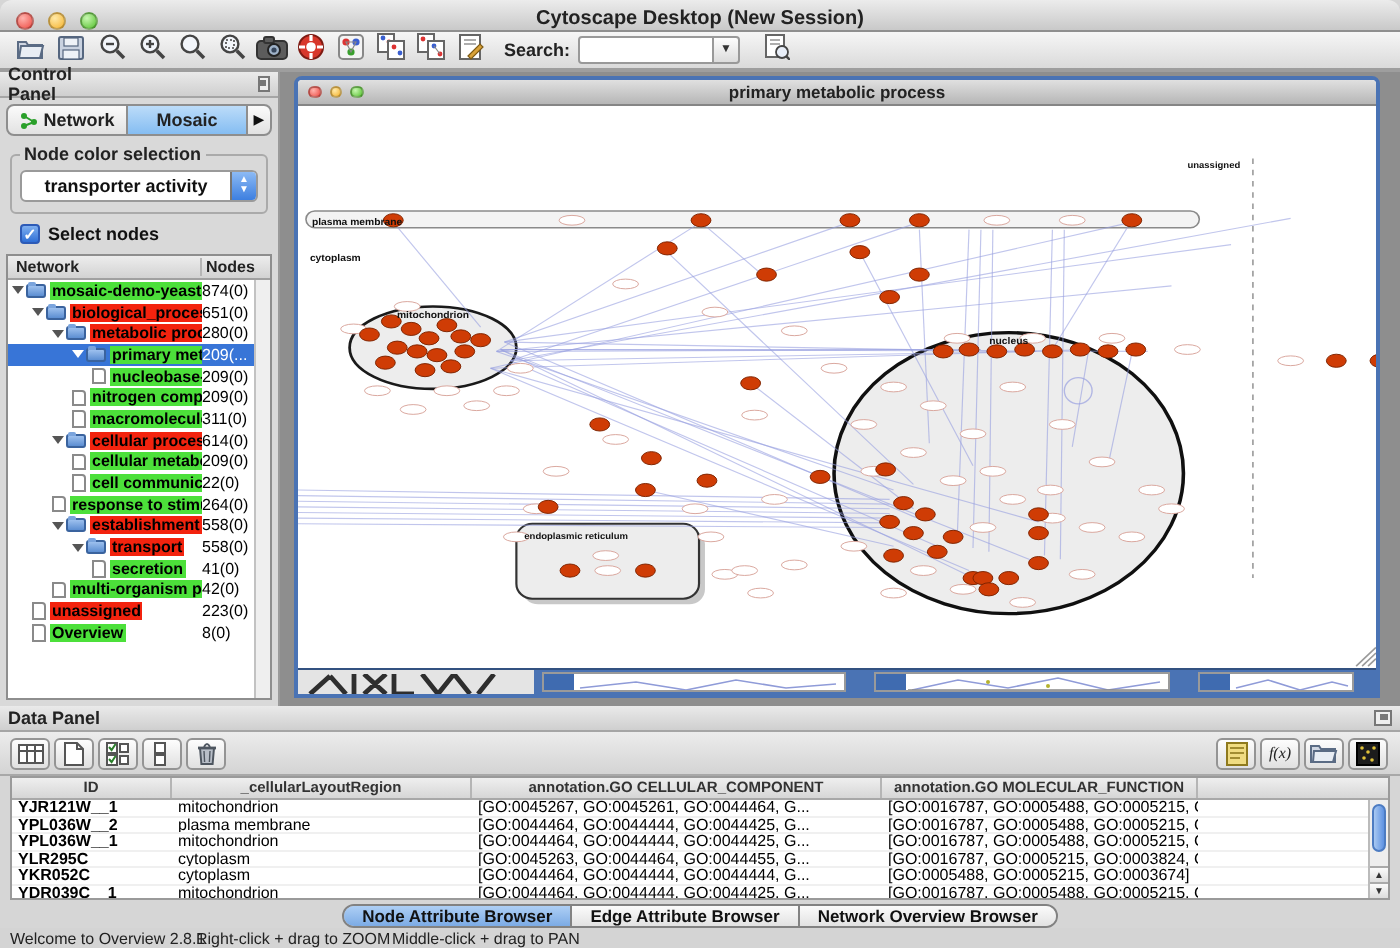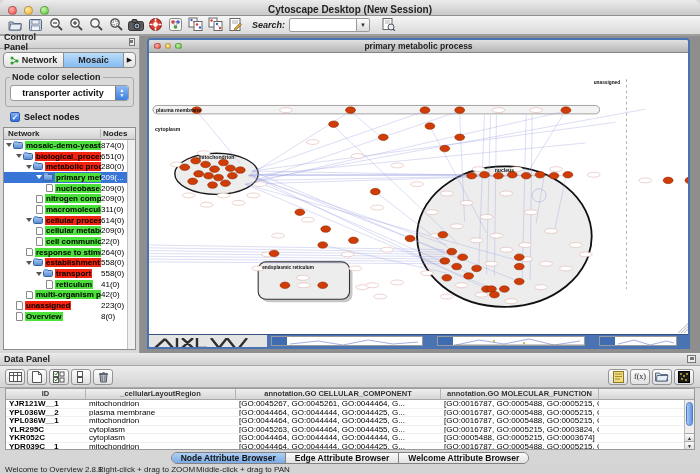--- a/index.html
+++ b/index.html
@@ -18,21 +18,21 @@
   .light.green{background:radial-gradient(circle at 35% 30%,#c7f7b0,#55c02e);}
   .titlebar .title { position:absolute; left:0; right:0; text-align:center;
     font-size:10px; font-weight:bold; color:#222; }
 
   
   .toolbar { position:absolute; left:0; top:16px; right:0; height:20px;
     background:linear-gradient(#f6f6f6,#dadada); border-bottom:2px solid #9e9e9e;
     display:flex; align-items:center; padding-left:6px; }
   .tb-icon { width:19px; height:17px; display:inline-flex; align-items:center; justify-content:center; margin-right:1px; }
   .tb-gap { width:9px; }
-  .search-label { font-size:9px; font-weight:bold; color:#222; margin:0 4px 0 6px;font-style:italic; }
+  .search-label { font-size:9px; font-weight:bold; color:#222; margin:0 4px 0 6px; }
   .search-combo { width:68px; height:14px; background:#fff; border:1px solid #999;
     border-radius:2px 0 0 2px; }
   .search-arrow { width:13px; height:14px; background:linear-gradient(#fdfdfd,#dcdcdc);
     border:1px solid #999; border-left:none; border-radius:0 2px 2px 0;
     font-size:6px; color:#333; display:flex; align-items:center; justify-content:center; }
 
   
   .main { position:absolute; left:0; top:36px; right:0; height:317px; display:flex; }
 
   
@@ -116,21 +116,21 @@
   .frag-glyph { position:absolute; left:0; top:0; bottom:0; width:118px; background:#e4e4e4; overflow:hidden; }
 
   
   .data-panel { position:absolute; left:0; top:353px; right:0; height:110px; background:#d6d6d6; }
   .dp-toolbar { position:absolute; left:0; top:13px; right:0; height:22px;
     background:linear-gradient(#ececec,#d4d4d4); border-bottom:1px solid #a8a8a8;
     display:flex; align-items:center; padding-left:5px; gap:2px; }
   .dp-btn { width:20px; height:16px; border:1px solid #949494; border-radius:3px;
     background:linear-gradient(#fdfdfd,#e0e0e0); display:flex; align-items:center; justify-content:center; }
   .dp-right { position:absolute; right:6px; display:flex; gap:2px; }
-  .fx { font-size:8px; font-family:"Liberation Serif",serif; color:#222; }
+  .fx { font-size:8px; font-style:italic; font-family:"Liberation Serif",serif; color:#222; }
 
   .dp-table { position:absolute; left:5px; top:35px; right:5px; height:62px; background:#fff;
     border:1px solid #9a9a9a; overflow:hidden; }
   .dpt-header { display:flex; height:11px; background:linear-gradient(#efefef,#d6d6d6);
     border-bottom:1px solid #a8a8a8; }
   .dpt-header .hc { font-size:7.5px; font-weight:bold; color:#333; text-align:center;
     border-right:1px solid #b5b5b5; overflow:hidden; white-space:nowrap; line-height:10px; flex:none; }
   .dpt-row { display:flex; height:8.6px; border-bottom:1px solid #f0f0f0; }
   .dpt-row .c { font-size:8px; color:#000; padding-left:3px; white-space:nowrap; overflow:hidden; flex:none; line-height:8.6px; }
   .dpt-row .c.id { font-weight:bold; }
@@ -417,21 +417,21 @@
                 <span class="twisty"></span>
                 <span class="folder"></span>
                 <span class="lbl red">transport</span>
               </span>
               <span class="count">558(0)</span>
             </div>
             <div class="tree-row">
               <span class="flex">
                 <span style="width: 42px; flex: 0 0 auto;"></span>
                 <span class="doc"></span>
-                <span class="lbl green">reticulum</span>
+                <span class="lbl green">secretion</span>
               </span>
               <span class="count">41(0)</span>
             </div>
             <div class="tree-row">
               <span class="flex">
                 <span style="width: 22px; flex: 0 0 auto;"></span>
                 <span class="doc"></span>
                 <span class="lbl green">multi-organism pro</span>
               </span>
               <span class="count">42(0)</span>
@@ -805,21 +805,21 @@
         <div class="dpt-arrows">
           <div>▲</div>
           <div>▼</div>
         </div>
       </div>
     </div>
     <div class="dp-tabs">
       <div class="seg">
         <span class="tab selected">Node Attribute Browser</span>
         <span class="tab">Edge Attribute Browser</span>
-        <span class="tab">Welcome Attribute Browser</span>
+        <span class="tab">Network Overview Browser</span>
       </div>
     </div>
   </div>
 
   <div class="statusbar">
     <span style="left:5px">Welcome to Overview 2.8.1</span>
     <span style="left:98px">Right-click + drag to ZOOM</span>
     <span style="left:196px">Middle-click + drag to PAN</span>
   </div>
 </div>

